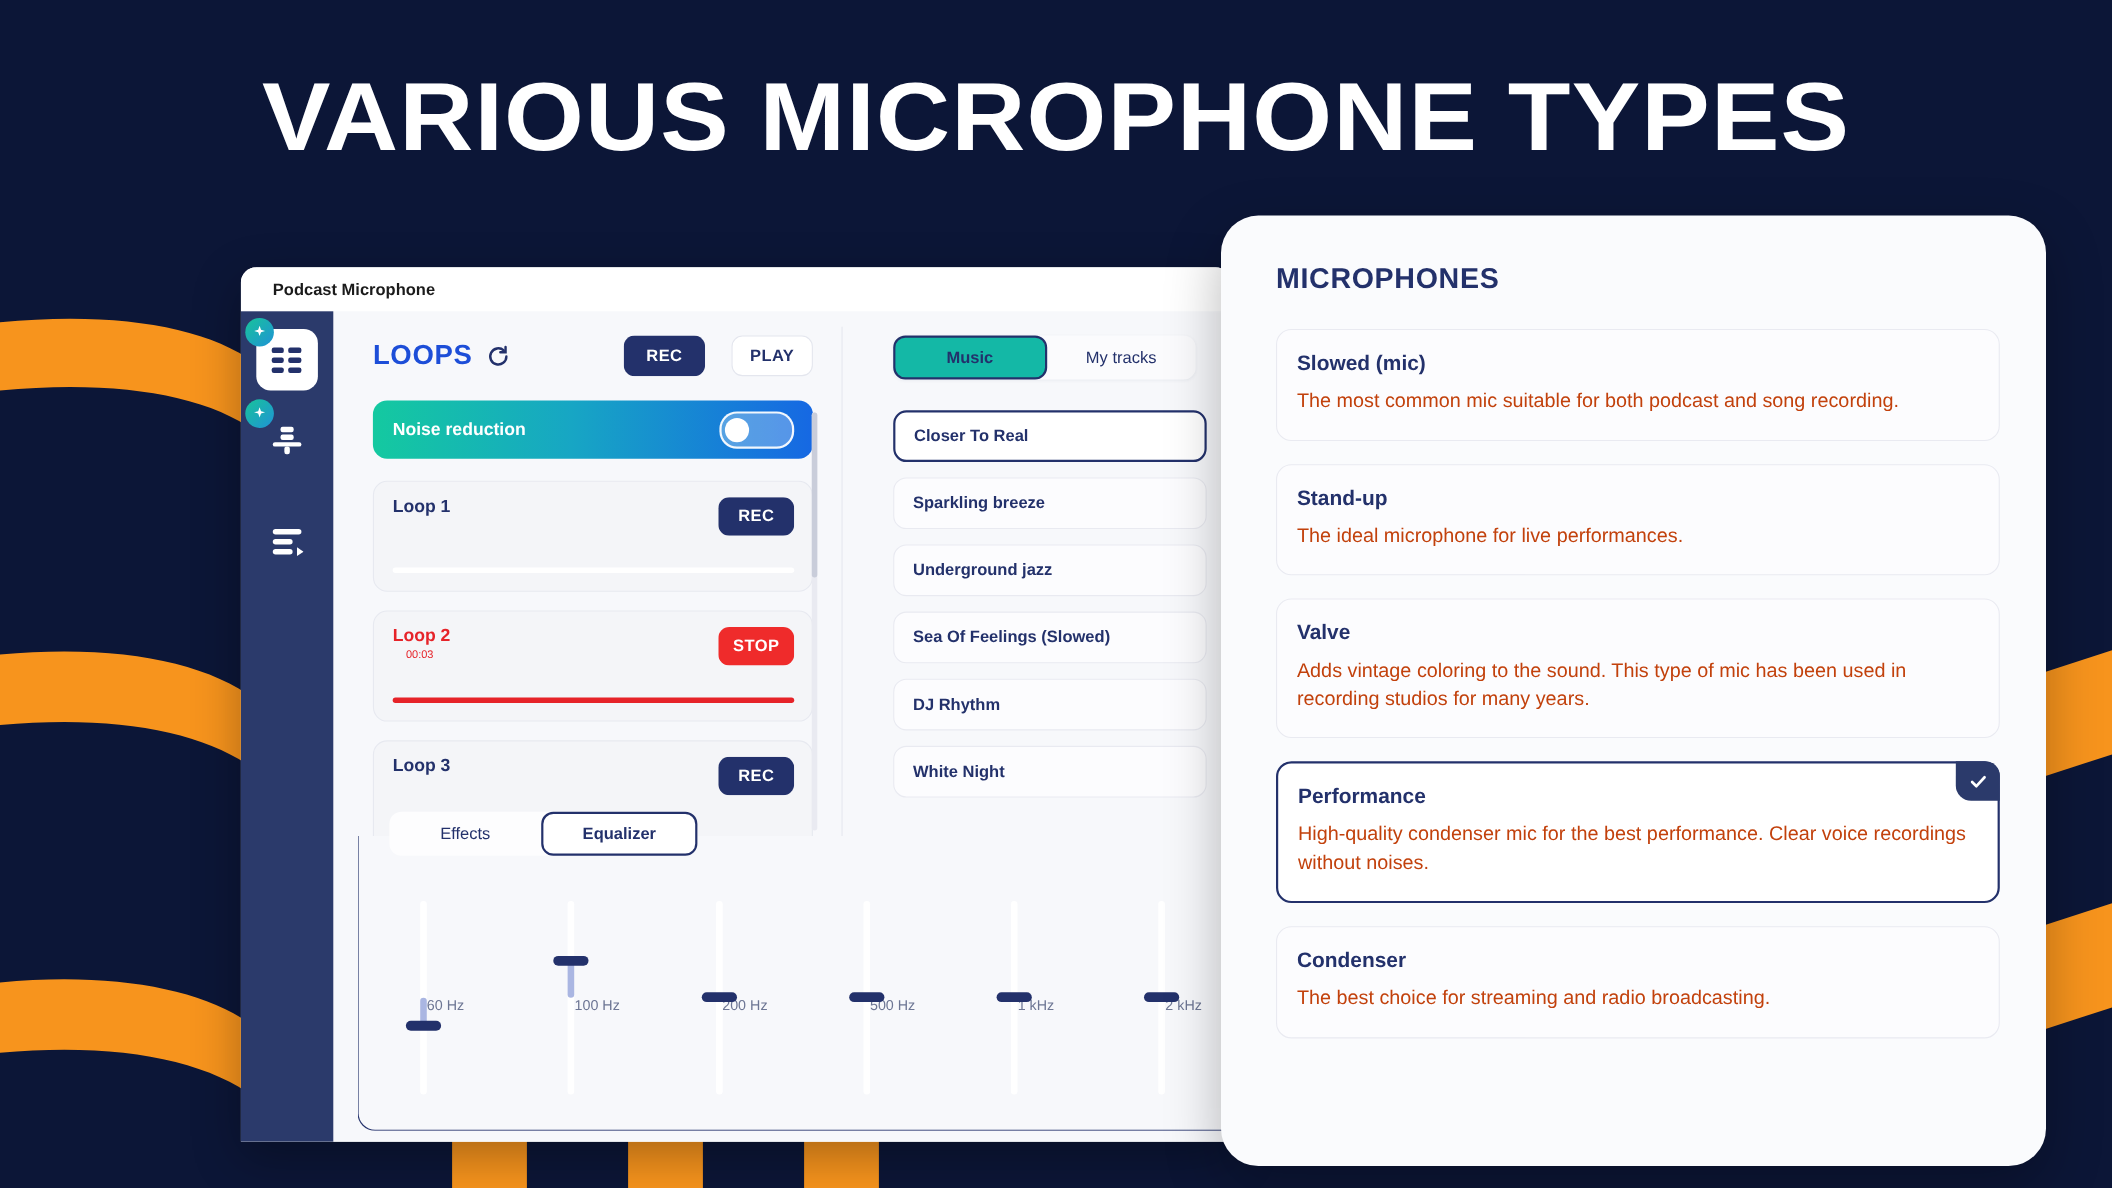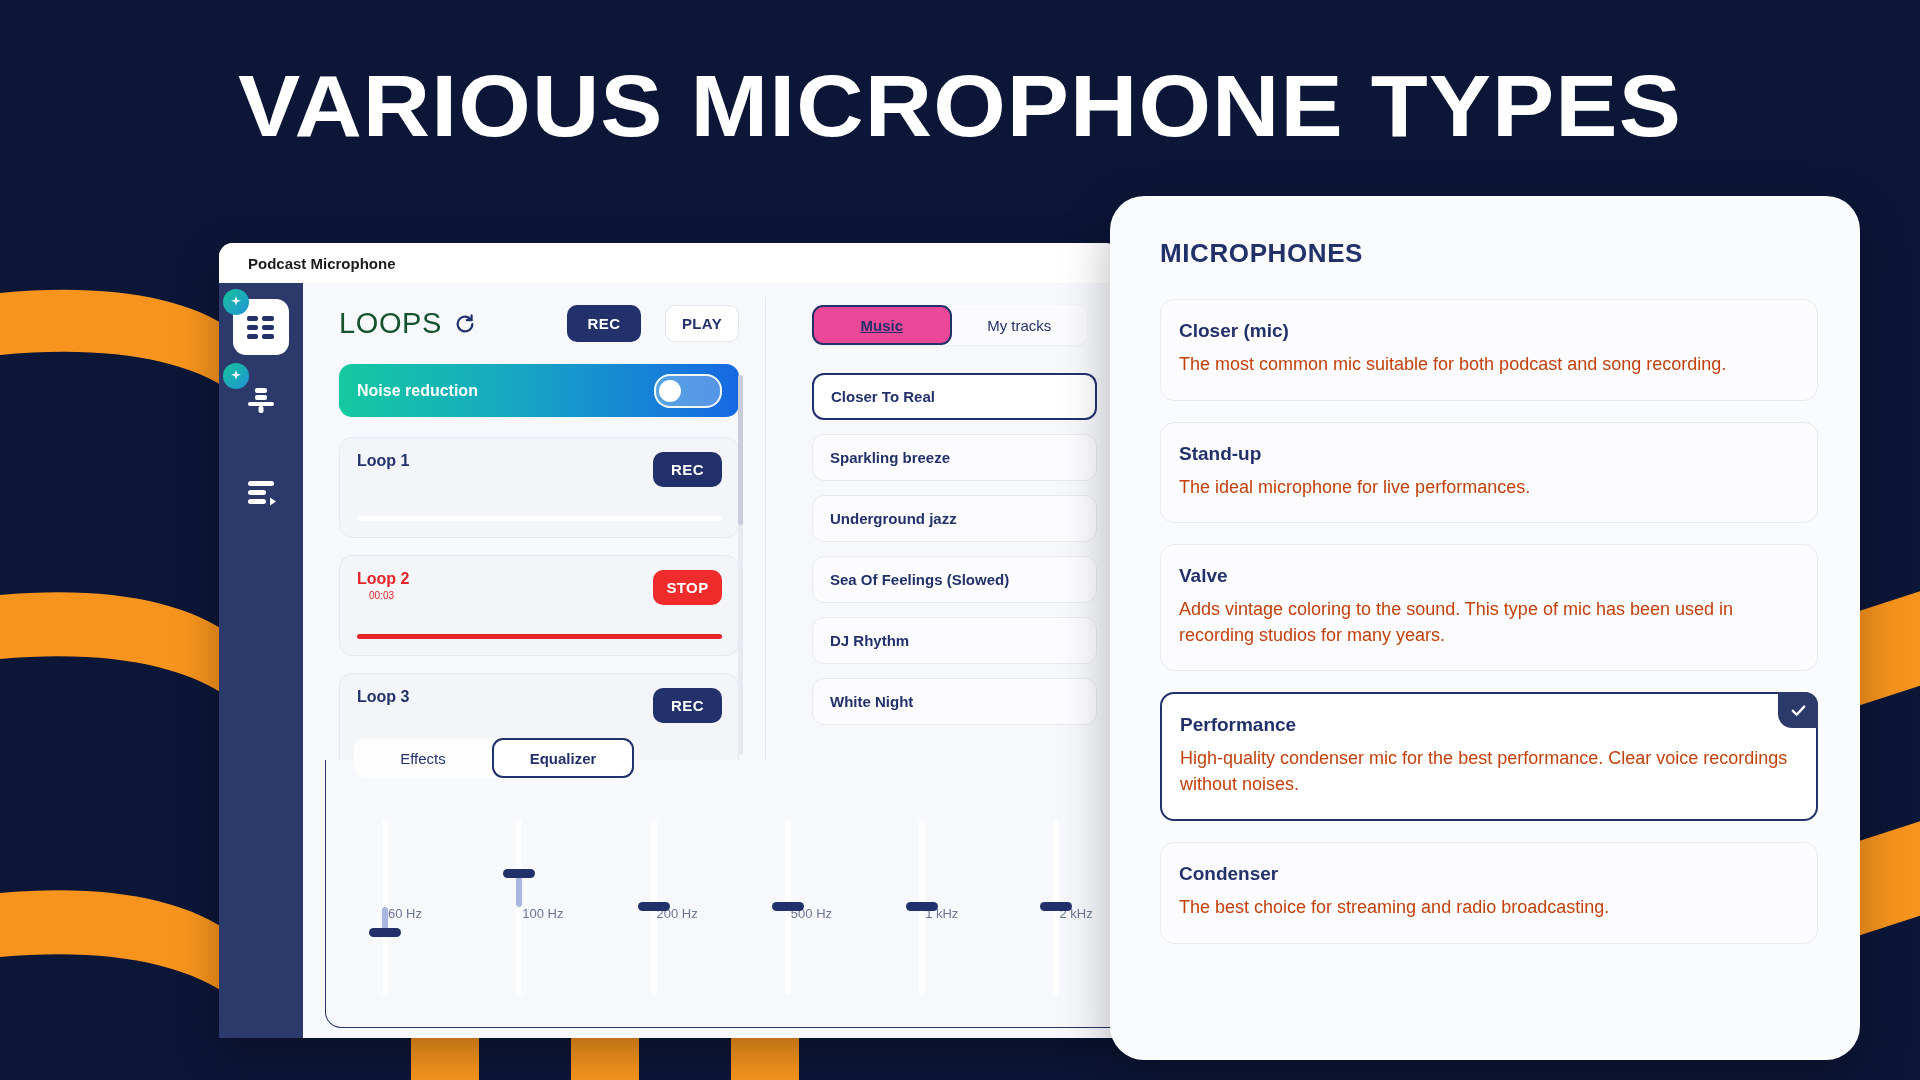--- a/index.html
+++ b/index.html
@@ -64,21 +64,21 @@
   .spark svg{width:14px;height:14px;}
 
   
   .panes{flex:1;display:flex;background:#f7f8fb;min-width:0;}
   .pane-loops{width:400px;flex:0 0 400px;padding:22px 26px 0 36px;position:relative;}
   .pane-divider{width:1px;background:#e6e8ef;margin-top:14px;height:465px;}
   .pane-music{flex:1;padding:22px 22px 0 46px;position:relative;min-width:0;}
 
   .loops-head{display:flex;align-items:center;gap:12px;margin-bottom:22px;}
   .loops-title{
-    font-size:29px;font-weight:normal;color:#14532d;letter-spacing:.6px;
+    font-size:25px;font-weight:bold;color:#1d4ed8;letter-spacing:.6px;
   }
   .reload-icon{width:22px;height:22px;display:block;}
   .head-spacer{flex:1;}
   .btn{
     border-radius:10px;font-size:15px;font-weight:bold;letter-spacing:.4px;
     display:flex;align-items:center;justify-content:center;cursor:pointer;
     border:1px solid transparent;
   }
   .btn-rec{background:#23316b;color:#fff;width:72px;height:35px;}
   .btn-play{background:#fff;color:#23316b;width:72px;height:35px;border:1px solid #e4e6ee;}
@@ -115,21 +115,21 @@
   
   .segmented{
     width:275px;height:40px;background:#fbfbfd;border-radius:11px;
     display:flex;align-items:center;margin-bottom:28px;position:relative;
     box-shadow:0 1px 3px rgba(20,30,70,.05);
   }
   .seg{
     flex:1;height:40px;display:flex;align-items:center;justify-content:center;
     font-size:15px;color:#23316b;border-radius:11px;cursor:pointer;
   }
-  .seg.active{background:#ec4899;border:2px solid #23316b;font-weight:bold;box-sizing:border-box;text-decoration:underline;}
+  .seg.active{background:#14b8a6;border:2px solid #23316b;font-weight:bold;box-sizing:border-box;}
 
   .track{
     height:47px;border-radius:12px;border:1px solid #e9eaf1;background:#fcfcfe;
     display:flex;align-items:center;padding-left:17px;margin-bottom:14px;
     font-size:15px;font-weight:bold;color:#23316b;box-sizing:border-box;cursor:pointer;
   }
   .track.selected{border:2px solid #23316b;background:#ffffff;}
 
   .scroll-track{
     position:absolute;left:-28px;top:92px;width:5px;height:380px;
@@ -394,21 +394,21 @@
           </div>
           <div class="eq-label">10 kHz</div>
         </div>
       </div>
   </div>
 
   <div class="mic-panel">
     <div class="mic-title">MICROPHONES</div>
 
     <div class="mic-card">
-      <div class="mic-name">Closer (mic)</div>
+      <div class="mic-name">Slowed (mic)</div>
       <div class="mic-desc">The most common mic suitable for both podcast and song recording.</div>
     </div>
 
     <div class="mic-card">
       <div class="mic-name">Stand-up</div>
       <div class="mic-desc">The ideal microphone for live performances.</div>
     </div>
 
     <div class="mic-card">
       <div class="mic-name">Valve</div>

